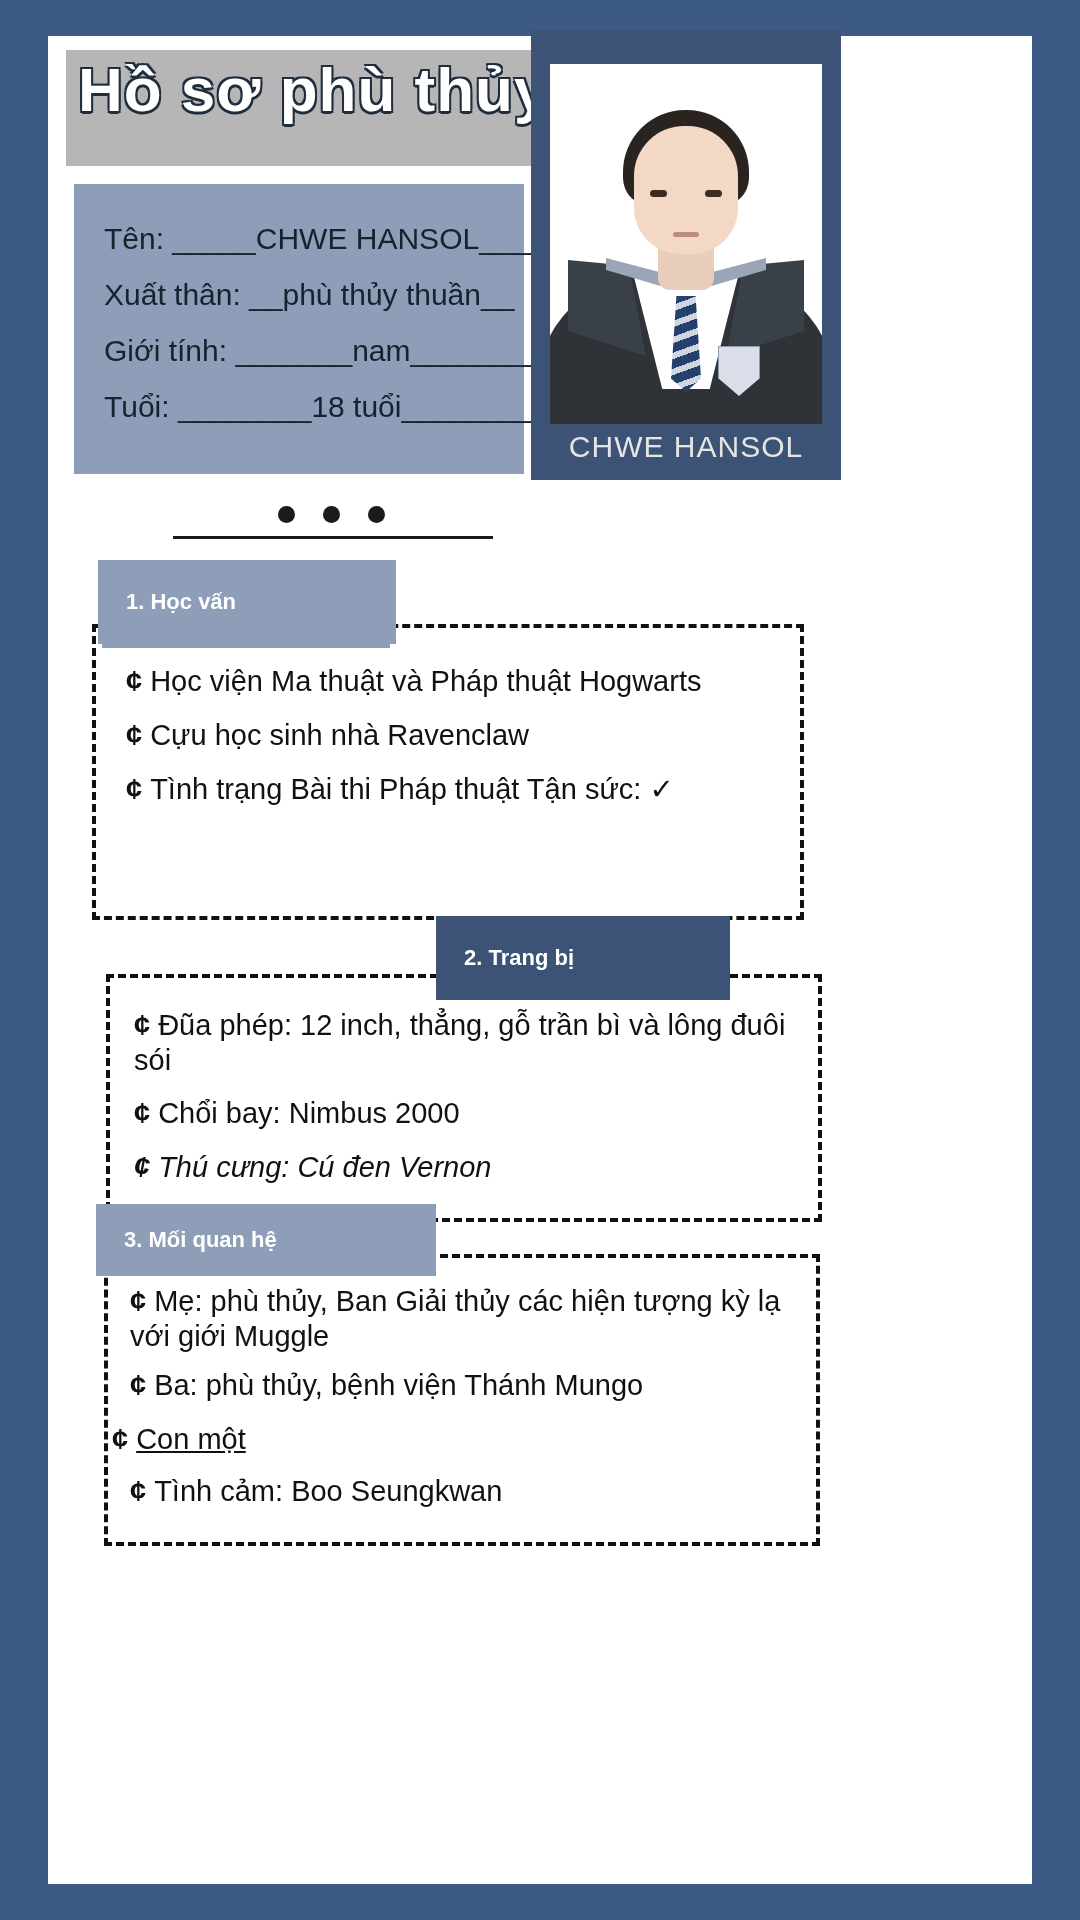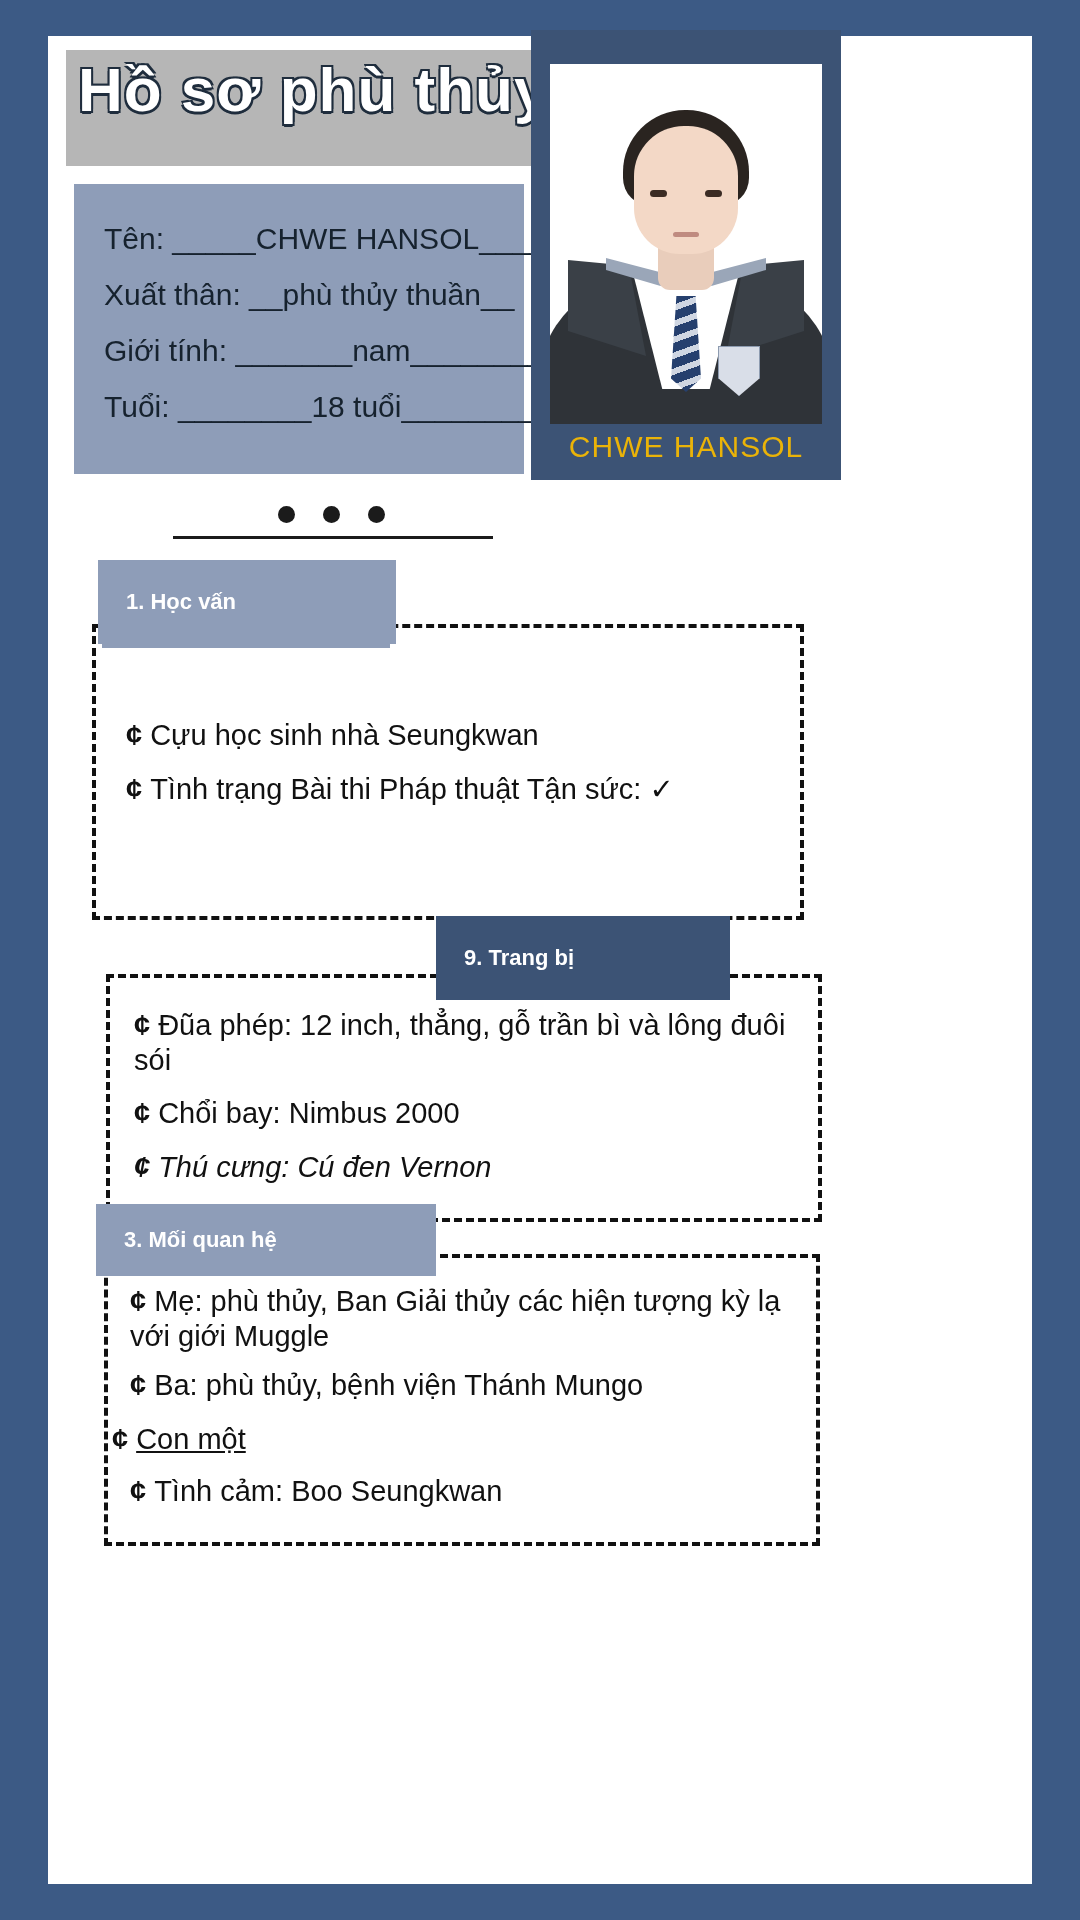--- a/index.html
+++ b/index.html
@@ -219,21 +219,21 @@
     clip-path: polygon(0 0, 100% 0, 100% 64%, 50% 100%, 0 64%);
     border: 1px solid #8d9bb0;
   }
   .photo-name {
     position: absolute;
     left: 0;
     top: 400px;
     width: 310px;
     text-align: center;
     font-size: 30px;
-    color: #eab308;
+    color: #e5e5e5;
     letter-spacing: 1px;
   }
 
   
   .divider {
     position: absolute;
     left: 125px;
     top: 470px;
     width: 320px;
     height: 40px;
@@ -355,26 +355,27 @@
     <div class="divider">
       <div class="dot d0"></div>
       <div class="dot d1"></div>
       <div class="dot d2"></div>
       <div class="line"></div>
     </div>
 
     <div class="sec-box s1-box"></div>
     <div class="s1-cover"></div>
     <div class="sec-head s1-head">1. Học vấn</div>
-    <div class="sec-item s1-i1"><span class="b">¢</span><span>Cựu học sinh nhà Seungkwan</span></div>
+    <div class="sec-item s1-i0"><span class="b">¢</span><span>Học viện Ma thuật và Pháp thuật Hogwarts</span></div>
+    <div class="sec-item s1-i1"><span class="b">¢</span><span>Cựu học sinh nhà Ravenclaw</span></div>
     <div class="sec-item s1-i2"><span class="b">¢</span><span>Tình trạng Bài thi Pháp thuật Tận sức: ✓</span></div>
 
     <div class="sec-box s2-box"></div>
     <div class="s2-cover"></div>
-    <div class="sec-head dark s2-head">9. Trang bị</div>
+    <div class="sec-head dark s2-head">2. Trang bị</div>
     <div class="sec-item s2-i0"><span class="b">¢</span><span>Đũa phép: 12 inch, thẳng, gỗ trần bì và lông đuôi sói</span></div>
     <div class="sec-item s2-i1"><span class="b">¢</span><span>Chổi bay: Nimbus 2000</span></div>
     <div class="sec-item s2-i2"><span class="b">¢</span><span>Thú cưng: Cú đen Vernon</span></div>
 
     <div class="sec-box s3-box"></div>
     <div class="s3-cover"></div>
     <div class="sec-head s3-head">3. Mối quan hệ</div>
     <div class="sec-item s3-i0"><span class="b">¢</span><span>Mẹ: phù thủy, Ban Giải thủy các hiện tượng kỳ lạ với giới Muggle</span></div>
     <div class="sec-item s3-i1"><span class="b">¢</span><span>Ba: phù thủy, bệnh viện Thánh Mungo</span></div>
     <div class="sec-item s3-i2"><span class="b">¢</span><span>Con một</span></div>

